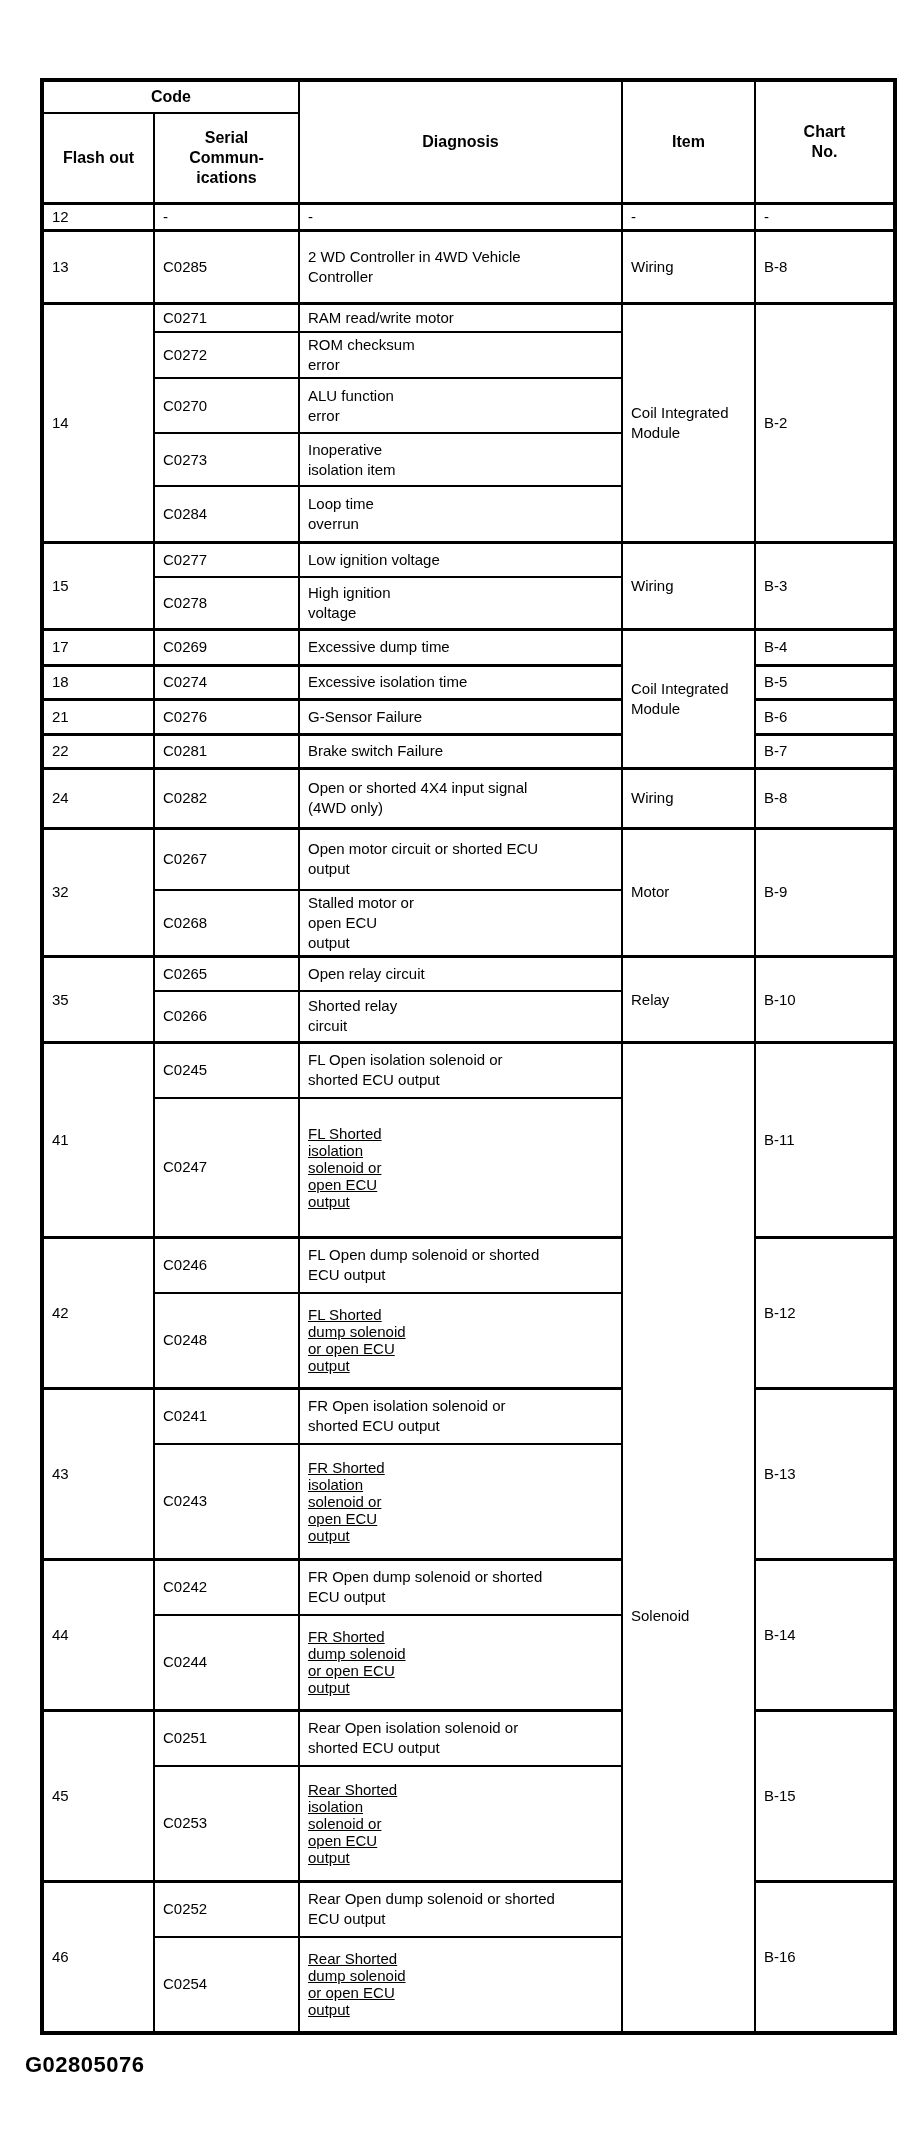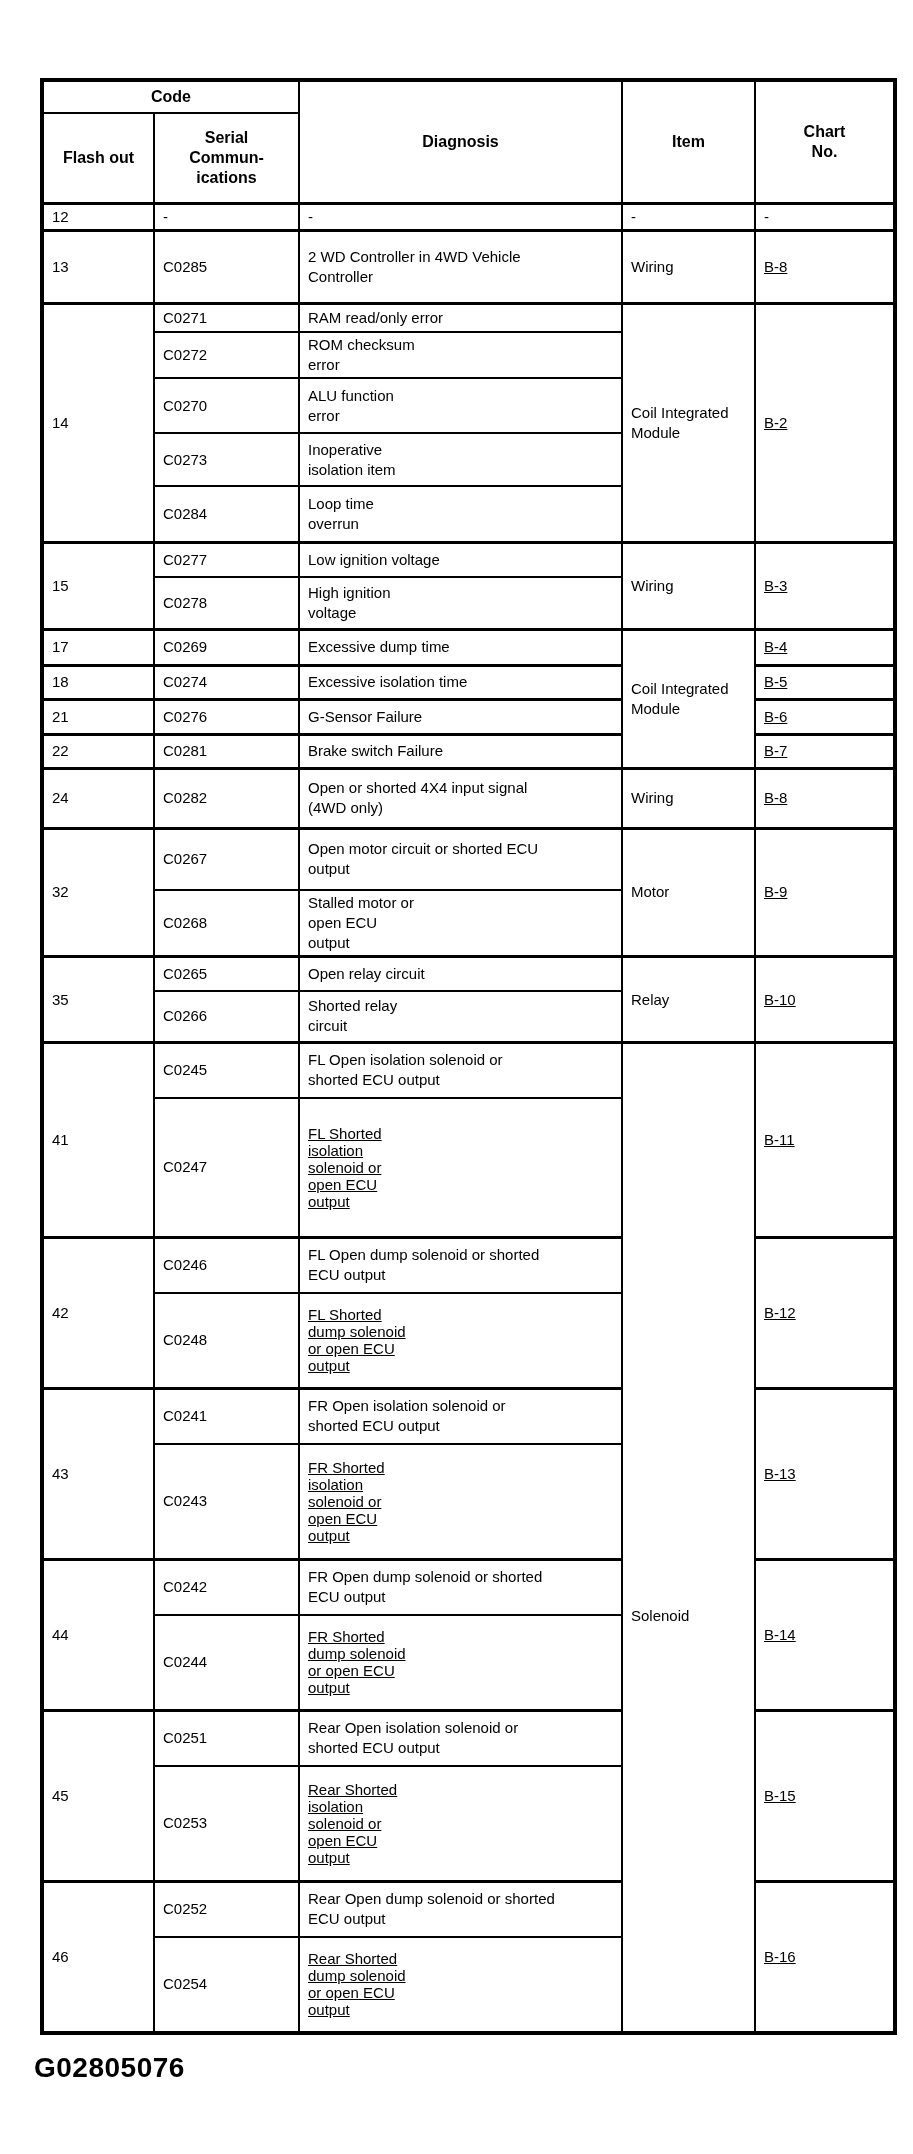--- a/index.html
+++ b/index.html
@@ -7,22 +7,22 @@
         font-family:"Liberation Sans","DejaVu Sans",sans-serif;}
   table.dtc{position:absolute;left:40px;top:78px;border-collapse:collapse;
             table-layout:fixed;border:4px solid #000;padding-left:12px;}
   .dtc td,.dtc th{border:2px solid #000;vertical-align:middle;overflow:hidden;
             white-space:pre-line;font-size:15px;line-height:20px;
             padding:2px 6px 2px 8px;}
   .dtc th{font-weight:bold;text-align:center;font-size:16px;line-height:20px;padding:2px;}
   tr.g>td{border-top:3px solid #000;}
   td.tall{line-height:17px;text-decoration:underline;}
   td.item-solenoid{padding-top:160px;margin-top:48px;}
-  .chart-link{text-decoration:underline;}
-  .figure-id{position:absolute;left:34px;top:2052px;font-size:28px;font-weight:bold;
+  .chart-link{}
+  .figure-id{position:absolute;left:25px;top:2052px;font-size:22px;font-weight:bold;
              letter-spacing:0.5px;}
 </style>
 </head>
 <body>
 
 <div class="page">
 
 <table class="dtc">
   <colgroup>
     <col style="width:112px">
@@ -60,21 +60,21 @@
     <td>C0285</td>
     <td>2 WD Controller in 4WD Vehicle
 Controller</td>
     <td>Wiring</td>
     <td><span class="chart-link">B-8</span></td>
   </tr>
 
   <tr class="g" style="height:29px">
     <td rowspan="5">14</td>
     <td>C0271</td>
-    <td>RAM read/only error</td>
+    <td>RAM read/write motor</td>
     <td rowspan="5">Coil Integrated
 Module</td>
     <td rowspan="5"><span class="chart-link">B-2</span></td>
   </tr>
   <tr style="height:40px">
     <td>C0272</td>
     <td>ROM checksum
 error</td>
   </tr>
   <tr style="height:55px">

